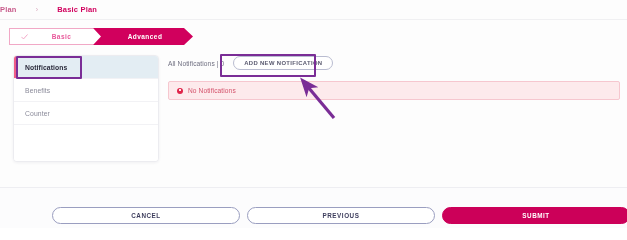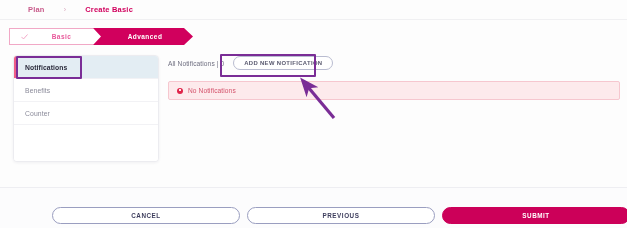--- a/index.html
+++ b/index.html
@@ -17,21 +17,21 @@
   .page {
     position: relative;
     width: 627px;
     height: 228px;
     background: #fdfdfd;
   }
 
   
   .breadcrumb {
     position: absolute;
-    left: 28px;
+    left: 0;
     top: 5px;
     display: flex;
     align-items: center;
     gap: 19px;
     font-size: 7.5px;
     letter-spacing: 0.2px;
   }
   .crumb-root {
     color: #c85a8a;
     font-weight: 700;
@@ -296,21 +296,21 @@
   }
 </style>
 </head>
 <body>
 
 <div class="page">
 
   <div class="breadcrumb">
     <span class="crumb-root">Plan</span>
     <span class="crumb-sep">›</span>
-    <span class="crumb-current">Create Basic</span>
+    <span class="crumb-current">Basic Plan</span>
   </div>
   <div class="breadcrumb-rule"></div>
 
   <div class="steps">
     <div class="step step-basic">
       <svg class="check" viewBox="0 0 10 10">
         <path d="M1 5.2 L3.6 7.8 L9 1.8" fill="none" stroke="#f2a0c2" stroke-width="1.3" stroke-linecap="round" stroke-linejoin="round"></path>
       </svg>
       <span class="step-label">Basic</span>
     </div>

